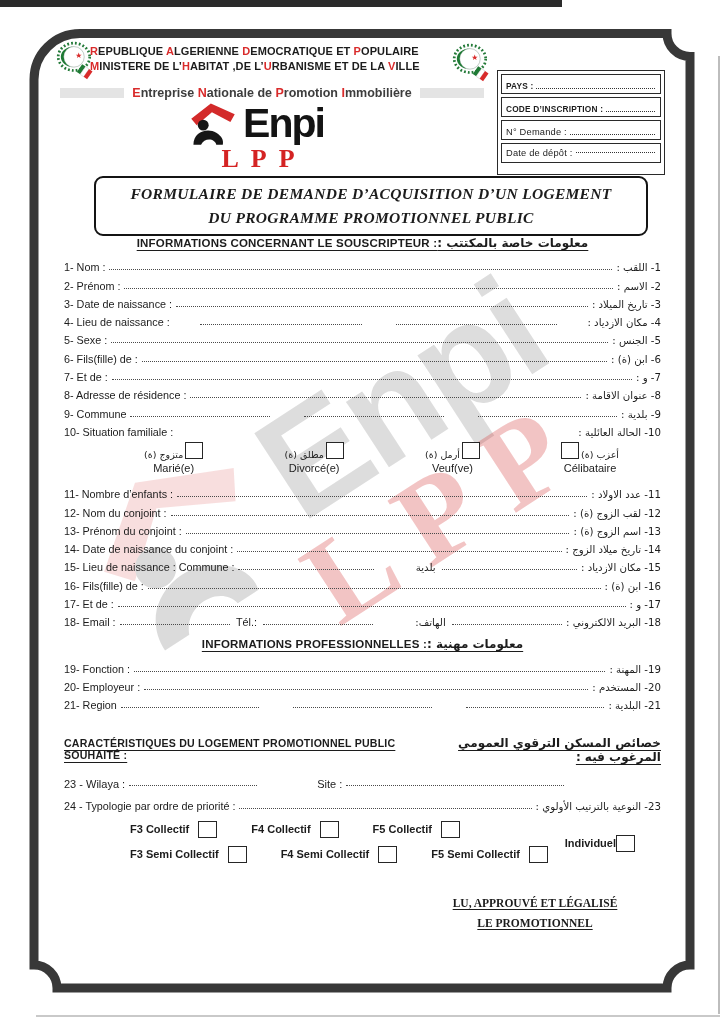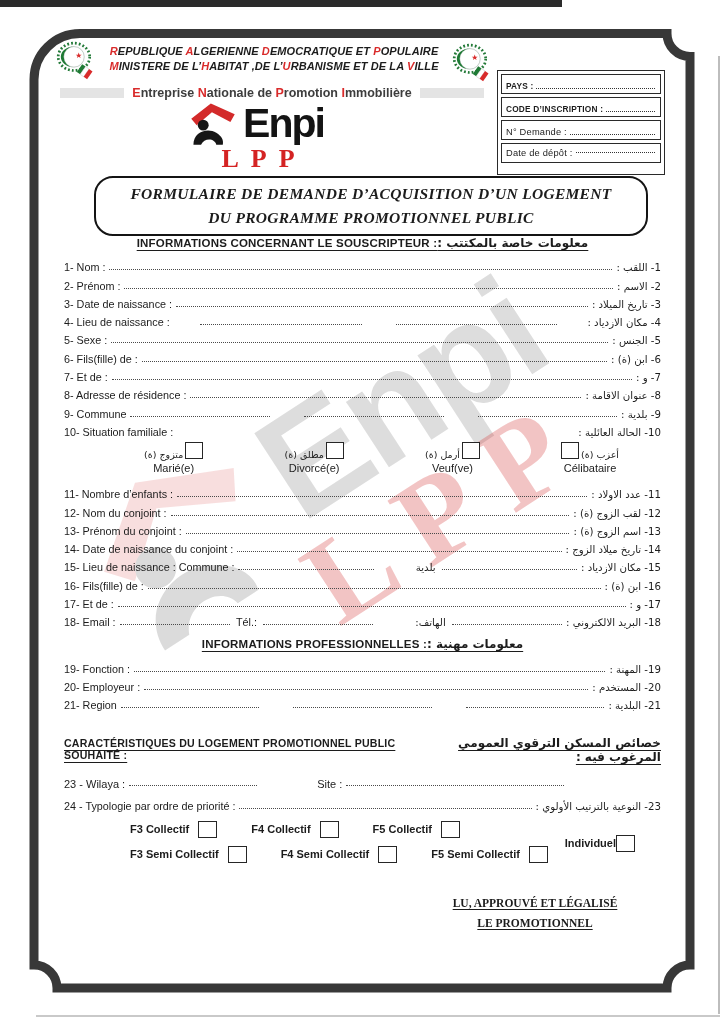--- a/index.html
+++ b/index.html
@@ -14,41 +14,41 @@
   .wm{position:absolute;z-index:0;pointer-events:none;}
   .wm-enpi{left:62px;top:368px;display:flex;align-items:center;gap:14px;opacity:.15;transform:rotate(-33deg);transform-origin:center;}
   .wm-enpi .wm-text{font-size:148px;font-weight:800;letter-spacing:-5px;color:#222;line-height:1;}
   .wm-lpp{left:292px;top:448px;font-family:"Liberation Serif",serif;font-weight:700;font-size:122px;
           letter-spacing:26px;color:#d32f2f;opacity:.28;transform:rotate(-33deg);line-height:1;}
 
   
   .emblem{position:absolute;z-index:2;}
   .emblem.left{left:54px;top:40px;}
   .emblem.right{left:450px;top:42px;}
-  .hdr-lines{position:absolute;left:90px;top:44px;width:368px;text-align:center;font-weight:700;
-             font-size:11px;line-height:1.4;letter-spacing:.1px;white-space:nowrap;z-index:2;font-style:italic;}
+  .hdr-lines{position:absolute;left:90px;top:44px;width:368px;font-weight:700;
+             font-size:11px;line-height:1.4;letter-spacing:.1px;white-space:nowrap;z-index:2;}
   .red{color:#d92b2b;}
   .ent-row{position:absolute;left:60px;top:86px;width:424px;display:flex;align-items:center;z-index:2;
            font-size:12.5px;font-weight:700;color:#3d3d3d;}
   .ent-bar{flex:1;height:10px;background:#e4e4e4;}
   .ent-text{padding:0 8px;white-space:nowrap;}
   .logo{position:absolute;left:146px;top:100px;width:220px;text-align:center;z-index:2;}
   .logo-row{display:flex;align-items:center;justify-content:center;gap:5px;}
   .logo-name{font-size:41px;font-weight:800;letter-spacing:-2px;color:#141414;line-height:1;}
   .logo-sub{font-family:"Liberation Serif",serif;color:#d42323;font-weight:700;font-size:26px;
             letter-spacing:12px;margin-top:-2px;padding-left:16px;}
   .info-box{position:absolute;left:497px;top:70px;width:160px;border:1.6px solid #2a2a2a;padding:3px;z-index:2;background:#fff;}
   .ib-row{border:1.4px solid #2a2a2a;margin-bottom:3px;padding:2px 4px;display:flex;align-items:flex-end;height:14px;background:#fff;}
   .ib-row:last-child{margin-bottom:8px;align-items:center;}
   .ib-label{font-size:8.3px;font-weight:700;letter-spacing:.2px;white-space:nowrap;}
   .ib-row.plain .ib-label{font-size:9.3px;font-weight:400;}
   .ib-dots{flex:1;border-bottom:1.5px dotted #333;margin:0 1px 2px 3px;}
 
   
-  .title-box{position:absolute;left:94px;top:176px;width:534px;border:2.6px solid #141414;border-radius:19px;
+  .title-box{position:absolute;left:94px;top:176px;width:534px;border:2.6px solid #141414;border-radius:9px;
              padding:4px 8px;text-align:center;z-index:2;background:#fff;
              font-family:"Liberation Serif",serif;font-style:italic;font-weight:700;font-size:15.5px;
              line-height:1.55;letter-spacing:.3px;}
 
   
   .body{position:absolute;left:64px;width:597px;top:236px;z-index:2;}
   .sec-head{display:flex;justify-content:center;align-items:baseline;font-weight:700;margin:0 0 6px 0;}
   .sec-fr{font-size:11.5px;text-decoration:underline;text-underline-offset:3px;letter-spacing:.2px;}
   .sec-ar{font-size:12px;font-family:"DejaVu Sans",sans-serif;text-decoration:underline;text-underline-offset:3px;}
   .sec-head.housing .sec-fr{font-size:10.6px;}

